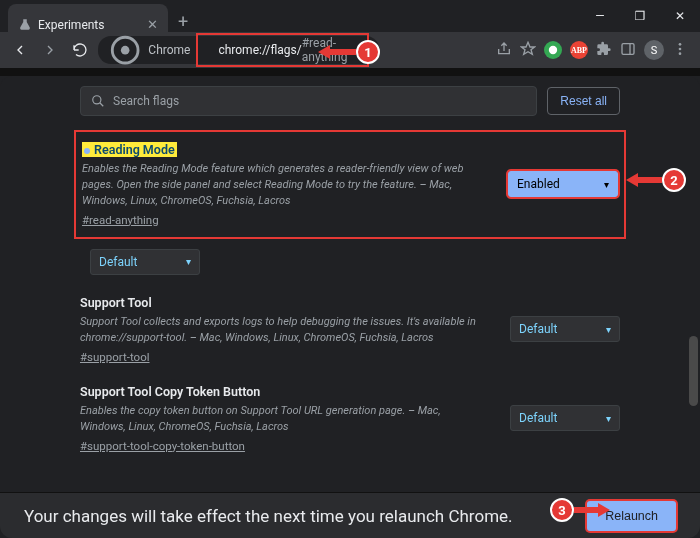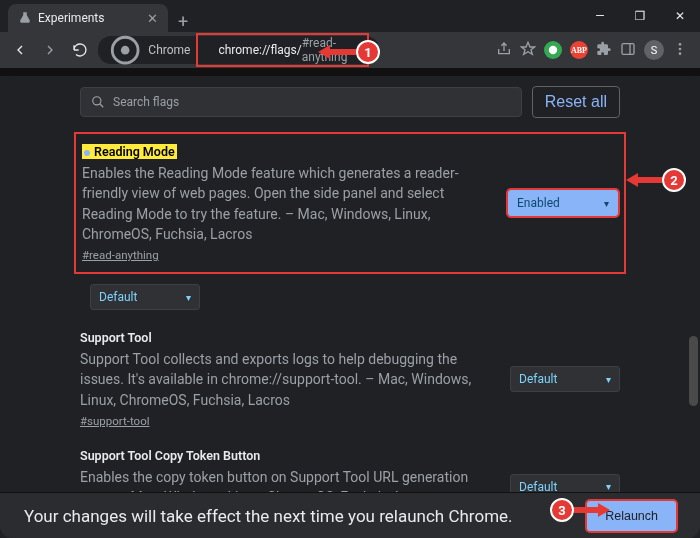--- a/index.html
+++ b/index.html
@@ -11,21 +11,21 @@
     color: #e8eaed;
     overflow: hidden;
     position: relative;
   }
   
   .titlebar {
     height: 32px; background: #202124; display: flex; align-items: flex-end;
     padding-left: 8px;
   }
   .tab {
-    display: flex; align-items: center; gap: 6px;
+    display: flex; align-items: flex-end; gap: 6px;
     background: #35363a; height: 28px; padding: 0 10px;
     border-radius: 8px 8px 0 0; min-width: 160px;
     color: #e8eaed; font-size: 12px;
   }
   .tab .favicon { width: 14px; height: 14px; display:inline-block;}
   .tab .close { margin-left: auto; font-size: 13px; color:#9aa0a6; cursor:pointer;}
   .newtab { color:#9aa0a6; font-size:18px; padding:0 10px; cursor:pointer;}
   .win-controls { margin-left:auto; display:flex; height:32px;}
   .win-btn { width:40px; display:flex; align-items:center; justify-content:center; color:#e8eaed; font-size:12px;}
   
@@ -51,33 +51,33 @@
   .ext-red{background:#ea4335;color:#fff;font-size:8px;}
   .ext-puzzle,.ext-menu,.ext-star,.ext-share{color:#9aa0a6;}
   .avatar{width:20px;height:20px;border-radius:50%;background:#5f6368;color:#fff;font-size:11px;display:flex;align-items:center;justify-content:center;}
   
   .divider{height:8px;background:#111;}
   
   .content{ position:absolute; top:76px; bottom:0; left:0; right:0; background:#202124; overflow:hidden;border-radius:12px;}
   .search-row{ display:flex; align-items:center; padding:10px 80px 10px 80px; gap:10px;}
   .search-box{ flex:1; display:flex; align-items:center; gap:8px; background:#303134; border:1px solid #3c4043; border-radius:4px; height:30px; padding:0 10px; color:#9aa0a6;}
   .search-box svg{width:14px;height:14px;}
-  .reset-btn{ border:1px solid #5f6368; color:#8ab4f8; background:transparent; padding:6px 12px; border-radius:4px; font-size:16px;}
+  .reset-btn{ border:1px solid #5f6368; color:#8ab4f8; background:transparent; padding:6px 12px; border-radius:4px; font-size:12px;}
   .flags-list{ padding:4px 74px 0 74px;}
   .flag{ padding:10px 6px; display:flex; gap:12px;}
   .flag-body{ flex:1; }
   .flag-title{ color:#e8eaed; font-size:12.5px; font-weight:600; margin-bottom:4px;}
-  .flag-title.hl{ background:#ffeb3b; color:#000000; padding:0 2px; display:inline-block;}
+  .flag-title.hl{ background:#ffeb3b; color:#0c4a6e; padding:0 2px; display:inline-block;}
   .flag-title.hl::before{content:""; display:inline-block; width:6px;height:6px;border-radius:50%;background:#8ab4f8;margin-right:4px;vertical-align:middle;}
-  .flag-desc{ color:#9aa0a6; font-size:14px; line-height:1.45; margin-bottom:4px;}
+  .flag-desc{ color:#9aa0a6; font-size:11px; line-height:1.45; margin-bottom:4px;font-style:italic;}
   .flag-anchor{ color:#9aa0a6; font-size:11.5px; text-decoration:underline;}
   .flag-ctrl{ width:120px; display:flex; align-items:center; justify-content:flex-end;}
   .select{ width:110px; height:26px; display:flex; align-items:center; justify-content:space-between; padding:0 8px; font-size:12px; border-radius:3px;}
   .select.default{ background:#303134; color:#7dd3fc; border:1px solid #3c4043;}
-  .select.enabled{ background:#8ab4f8; color:#0c4a6e; border:1px solid #8ab4f8; box-shadow:0 0 0 2px #e53935;}
+  .select.enabled{ background:#8ab4f8; color:#000000; border:1px solid #8ab4f8; box-shadow:0 0 0 2px #e53935;}
   .select .chev{font-size:10px;}
   .flag.highlighted{ border:2px solid #e53935; }
   
   .relaunch-bar{ position:absolute; bottom:0; left:0; right:0; height:46px; background:#2b2c2f; display:flex; align-items:center; padding:0 24px; border-top:1px solid #111;}
   .relaunch-bar .msg{ color:#e8eaed; font-size:17px;}
   .relaunch-btn{ margin-left:auto; background:#8ab4f8; color:#202124; border:none; padding:8px 18px; border-radius:3px; font-size:12.5px; box-shadow:0 0 0 2px #e53935;}
   
   .annot{ position:absolute; display:flex; align-items:center; pointer-events:none; z-index:50;}
   .annot .num{ width:24px;height:24px;border-radius:50%;background:#e53935;color:#fff;font-weight:bold;font-size:13px;display:flex;align-items:center;justify-content:center;border:2px solid #fff;}
   .annot .arrow-left{ width:0;height:0;border-top:7px solid transparent;border-bottom:7px solid transparent;border-right:12px solid #e53935;}

